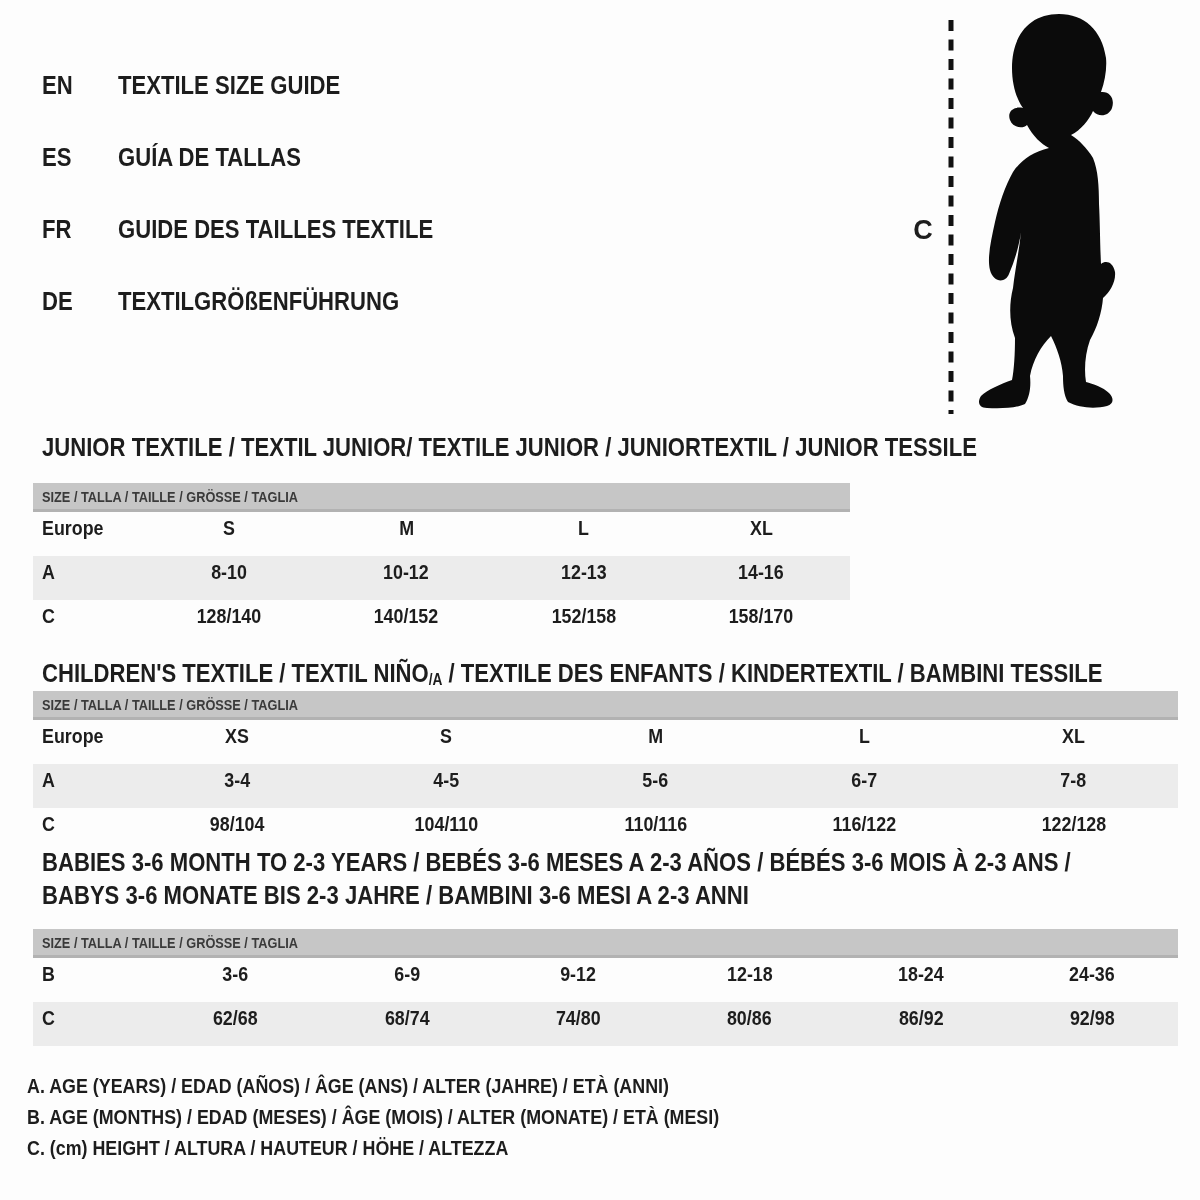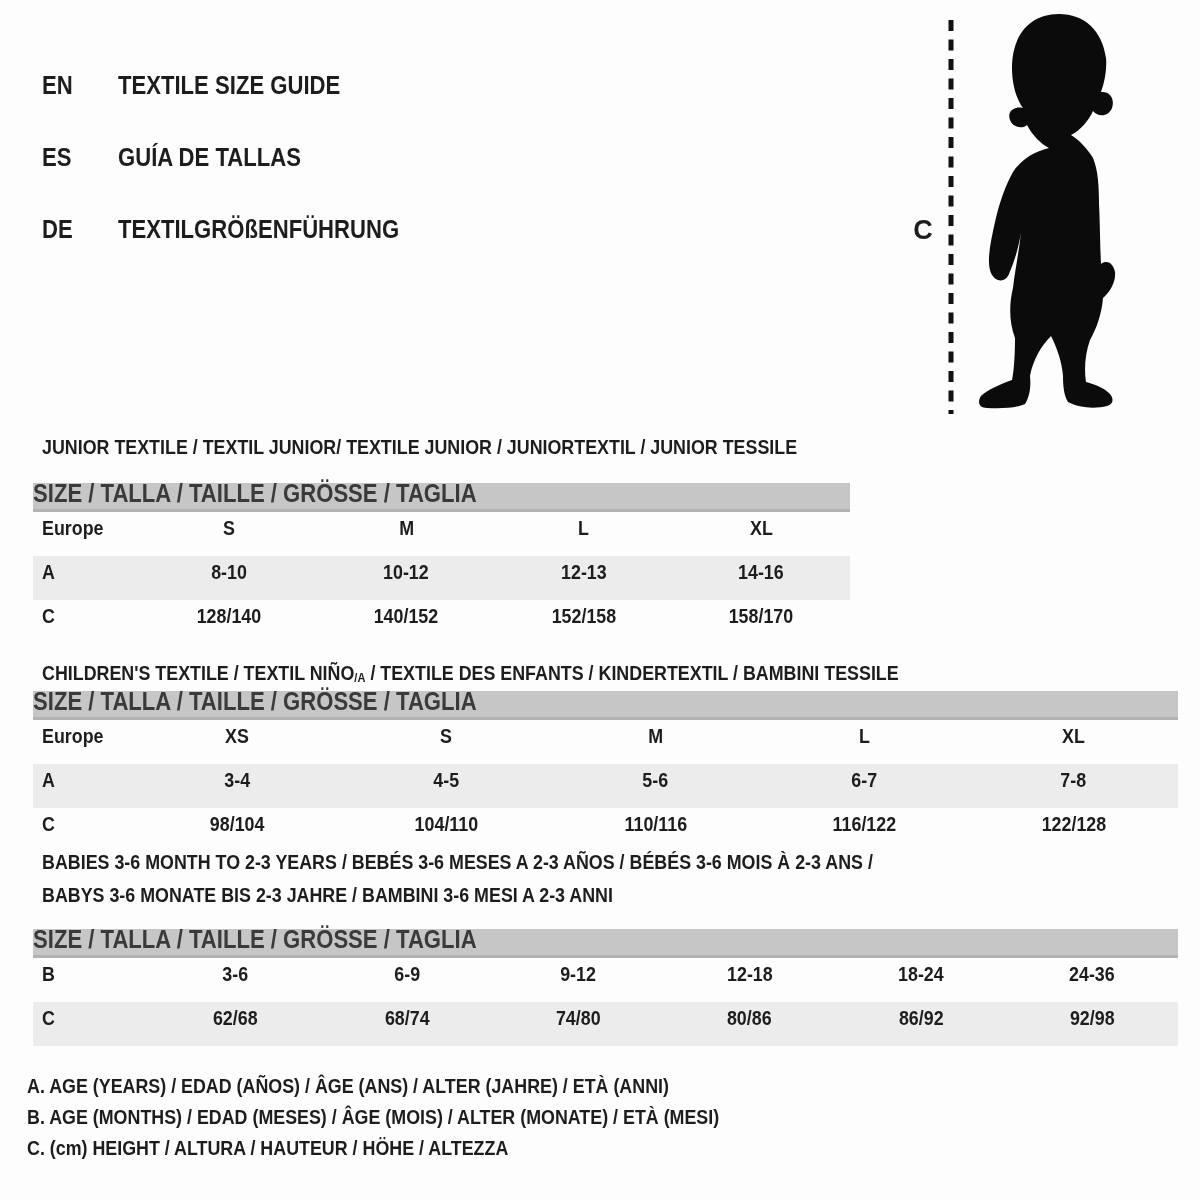--- a/index.html
+++ b/index.html
@@ -14,34 +14,34 @@
 
   
   .lang-block{left:42px;top:30px;}
   .lang-row{display:grid;grid-template-columns:76px auto;height:34px;line-height:34px;font-size:26px;margin-top:38px;}
 
   
   .figure-svg{left:930px;top:8px;width:220px;height:412px;}
   .measure-c{left:905px;top:212px;width:36px;height:36px;font-size:27px;line-height:36px;text-align:center;}
 
   
-  .tbl-title{font-size:21px;line-height:26px;left:42px;}
+  .tbl-title{font-size:26px;line-height:26px;left:42px;}
   .title-junior{top:434px;}
   .title-children{top:641px;margin-top:19px;}
   .title-babies1{top:849px;}
   .title-babies2{top:882px;}
   .subsz{font-size:0.62em;vertical-align:-0.18em;}
 
   
   .tbl{left:33px;}
   .tbl-junior{top:483px;width:817px;}
   .tbl-children{top:691px;width:1145px;}
   .tbl-babies{top:929px;width:1145px;}
   .size-bar{height:26px;background:#c6c6c6;border-bottom:3px solid #b2b2b2;
-    display:flex;align-items:flex-end;color:#3a3a3a;font-size:26px;}
+    display:flex;align-items:center;padding-left:9px;color:#3a3a3a;font-size:15px;}
   .trow{display:grid;height:44px;line-height:32px;font-size:21px;}
   .g-j{grid-template-columns:107px repeat(4,1fr);}
   .g-c{grid-template-columns:100px repeat(5,1fr);}
   .g-b{grid-template-columns:117px repeat(6,1fr);}
   .row-gray{background:#ececec;}
   .lbl{padding-left:9px;text-align:left;}
   .val{text-align:center;}
 
   
   .legend{left:27px;top:1070px;}
@@ -53,20 +53,24 @@
 <div>
 
   <div class="abs lang-block">
     <div class="lang-row">
       <span class="cond cond-l">EN</span>
       <span class="cond cond-l">TEXTILE SIZE GUIDE</span>
     </div>
     <div class="lang-row">
       <span class="cond cond-l">ES</span>
       <span class="cond cond-l">GUÍA DE TALLAS</span>
+    </div>
+    <div class="lang-row">
+      <span class="cond cond-l">FR</span>
+      <span class="cond cond-l">GUIDE DES TAILLES TEXTILE</span>
     </div>
     <div class="lang-row">
       <span class="cond cond-l">DE</span>
       <span class="cond cond-l">TEXTILGRÖßENFÜHRUNG</span>
     </div>
   </div>
 
   <svg class="abs figure-svg" viewBox="0 0 220 412" preserveAspectRatio="none">
     <line x1="21" y1="12" x2="21" y2="406" stroke="#111" stroke-width="5" stroke-dasharray="11 8.5"></line>
     <g transform="translate(33,0)">

